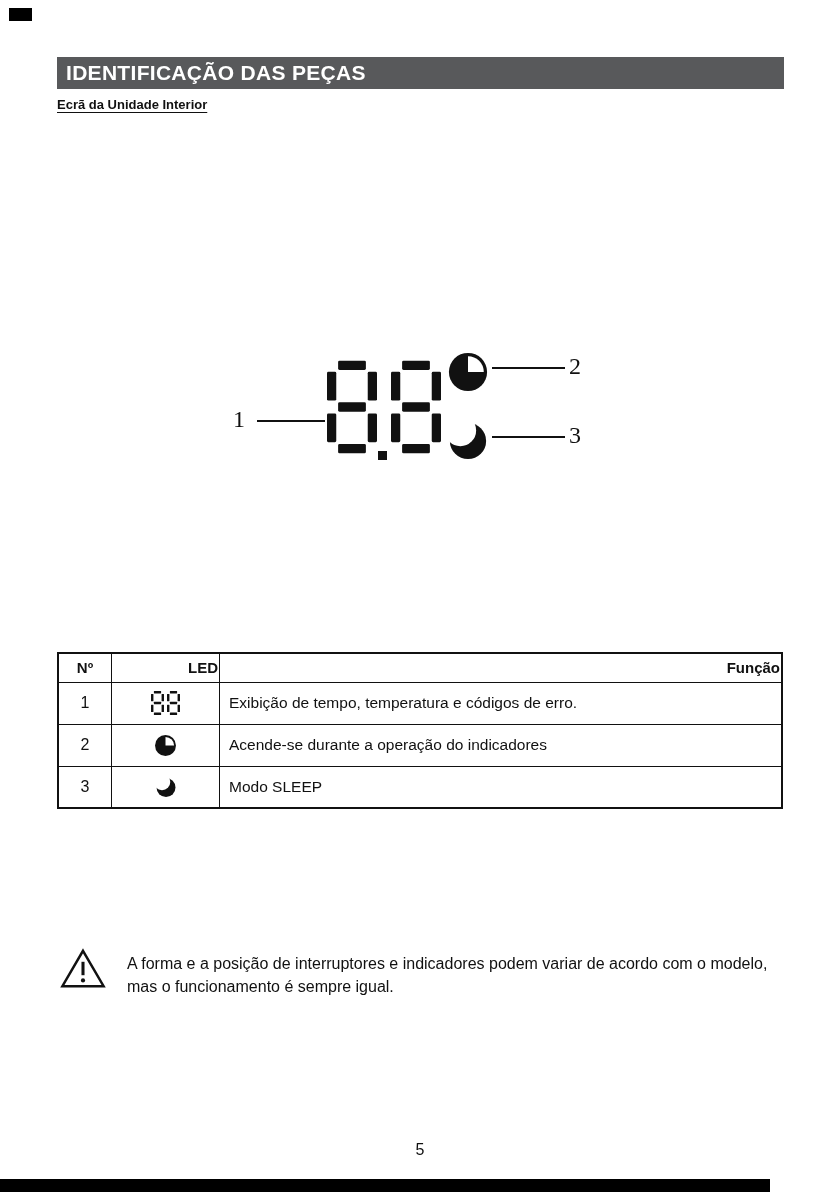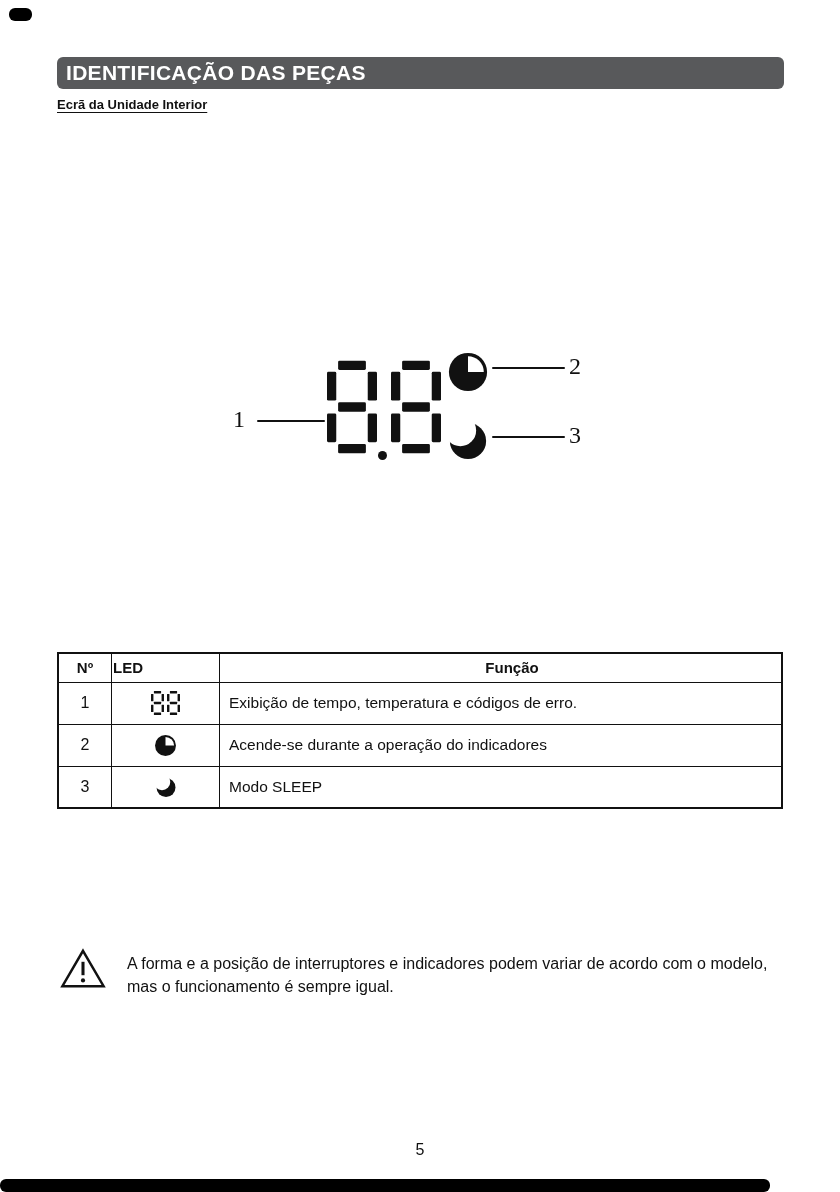--- a/index.html
+++ b/index.html
@@ -6,21 +6,21 @@
   .page {
     position: relative;
     width: 840px;
     height: 1192px;
     background: #ffffff;
     font-family: "Liberation Sans", sans-serif;
     color: #111111;
     overflow: hidden;
     margin: 0 auto;
   }
-  .abs { position: absolute; border-radius: 6px; }
+  .abs { position: absolute; }
 
   .mark-top { left: 9px; top: 8px; width: 23px; height: 13px; background: #000; }
 
   .title-bar {
     left: 57px; top: 57px; width: 727px; height: 32px;
     background: #58595b; color: #fff;
     display: flex; align-items: center;
     padding-left: 9px; box-sizing: border-box;
   }
   .title-bar span { font-size: 21px; font-weight: bold; letter-spacing: .3px; }
@@ -44,22 +44,22 @@
     position: absolute; left: 57px; top: 652px; width: 726px;
     border-collapse: collapse;
     border: 2px solid #111;
     font-family: "Liberation Sans", sans-serif;
     padding-left: 24px;
   }
   table.spec th, table.spec td { border: 1px solid #111; }
   table.spec thead tr { height: 29px; }
   table.spec tbody tr { height: 42px; }
   th.h-num { width: 50px; text-align: center; font-size: 15px; }
-  th.h-led { width: 105px; text-align: left; font-size: 15px; }
-  th.h-fun { text-align: center; padding-left: 24px; font-size: 15px; }
+  th.h-led { width: 105px; text-align: right; font-size: 15px; }
+  th.h-fun { text-align: right; padding-left: 24px; font-size: 15px; }
   td.c-num { text-align: center; font-size: 16px; }
   td.c-led { text-align: center; vertical-align: middle; }
   td.c-fun { text-align: left; padding-left: 9px; font-size: 15.5px; margin-top: 36px; }
 
   .seg88-sm { display: inline-flex; gap: 3px; height: 24px; vertical-align: middle; }
   .seg88-sm .segd { display: inline-block; width: 13px; height: 24px; }
   .timer-sm { display: inline-block; width: 23px; height: 23px; vertical-align: middle; }
   .moon-sm  { display: inline-block; width: 22px; height: 22px; vertical-align: middle; }
 
   .warn { left: 60px; top: 947px; width: 46px; height: 43px; }

